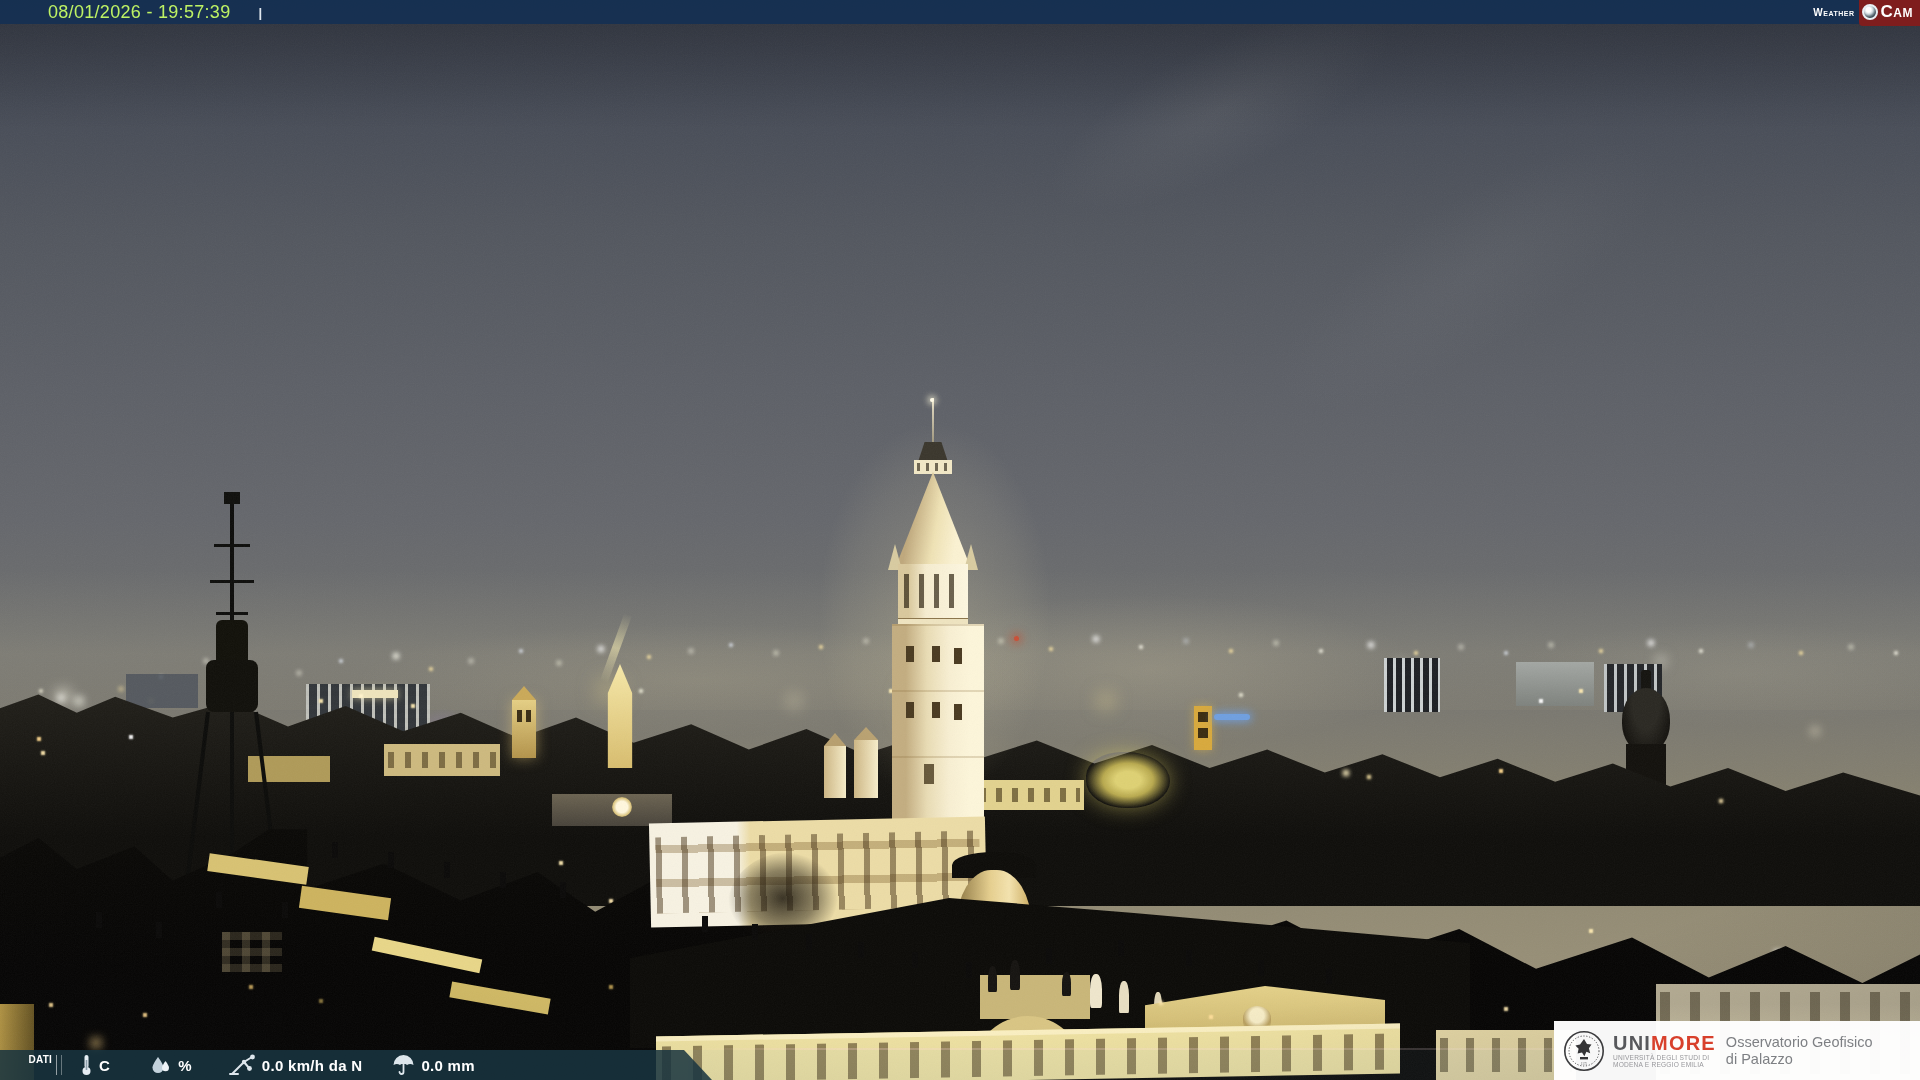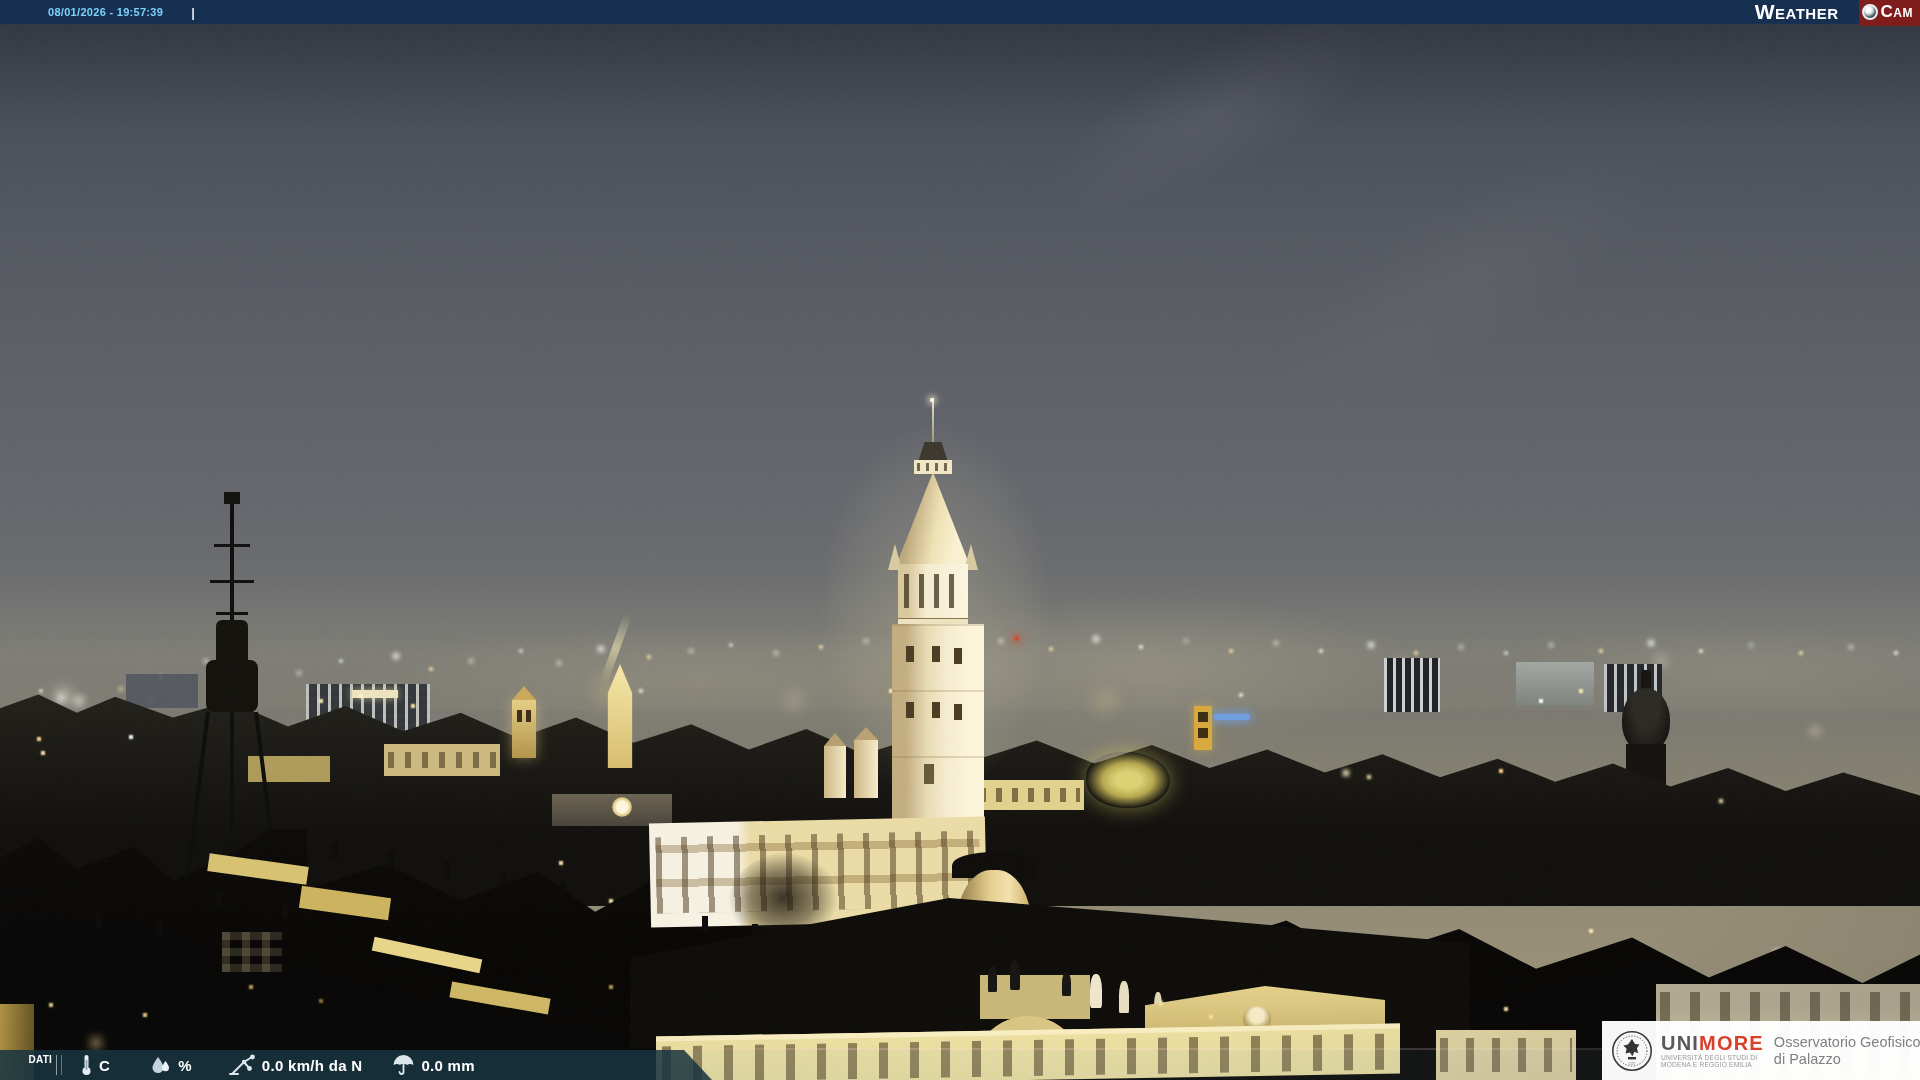--- a/index.html
+++ b/index.html
@@ -231,24 +231,24 @@
   .smear-band{left:688px;top:1050px;width:1232px;height:30px;background:rgba(150,190,200,.08);}
   .vignette{inset:0;background:
     radial-gradient(120% 100% at 50% 40%,rgba(0,0,0,0) 55%,rgba(8,10,16,.38) 100%),
     linear-gradient(180deg,rgba(8,10,14,.25),transparent 12%);}
   .grain{inset:0;width:1920px;height:1080px;opacity:.05;pointer-events:none;}
 
   
   .hdr{left:0;top:0;width:1920px;height:24px;background:rgba(21,48,82,.92);z-index:10;
     display:flex;align-items:center;padding-left:48px;}
   .hdr *{position:static;}
-  .hdr-ts,.hdr-title{color:#7dd3fc;font-size:11px;font-weight:bold;letter-spacing:.3px;white-space:nowrap;}
+  .hdr-ts,.hdr-title{color:#bef264;font-size:18px;font-weight:normal;letter-spacing:.3px;white-space:nowrap;}
   .hdr-sep{color:#dfe6ee;font-size:13px;font-weight:bold;margin:0 28px;}
   .wc{margin-left:auto;display:flex;align-items:center;height:24px;}
-  .wc-weather{color:#fff;font-variant:small-caps;font-weight:bold;font-size:21px;letter-spacing:.5px;margin-right:20px;}
+  .wc-weather{color:#fff;font-variant:small-caps;font-weight:bold;font-size:10px;letter-spacing:.5px;margin-right:4px;}
   .wc-box{display:flex;align-items:center;background:#7f1d1d;height:27px;padding:0 7px 0 3px;
     border-bottom-left-radius:4px;}
   .wc-lens{width:16px;height:16px;border-radius:50%;margin-right:3px;border:2px solid #e9eff3;
     background:radial-gradient(circle at 38% 32%,#ffffff 0 22%,#c9d4da 40%,#6d7d86 58%,#22313b 78%,#0e171d 100%);}
   .wc-cam{color:#fff;font-variant:small-caps;font-weight:bold;font-size:17px;letter-spacing:.5px;}
 
   
   .wbar{left:0;bottom:0;width:712px;height:30px;background:rgba(24,52,64,.86);z-index:10;
     clip-path:polygon(0 0,684px 0,712px 30px,0 30px);
     display:flex;align-items:center;color:#fff;}
@@ -256,21 +256,21 @@
   .dm{width:52px;text-align:right;font-size:10px;font-weight:bold;line-height:10.5px;letter-spacing:.2px;}
   .dm span{display:block;margin-top:28px;}
   .dmdiv{width:6px;height:20px;margin:0 0 0 4px;
     border-left:1px solid rgba(255,255,255,.55);border-right:1px solid rgba(255,255,255,.35);}
   .witem{display:flex;align-items:center;}
   .wicon{display:block;margin-right:6px;}
   .wval{font-size:15px;font-weight:bold;letter-spacing:.3px;white-space:nowrap;}
   .gap1{margin-left:18px;} .gap2{margin-left:40px;} .gap3{margin-left:36px;justify-content:space-between;} .gap4{margin-left:30px;}
 
   
-  .ubox{right:0;bottom:0;width:318px;height:59px;background:rgba(255,255,255,.97);z-index:11;
+  .ubox{right:0;bottom:0;width:366px;height:59px;background:rgba(255,255,255,.97);z-index:11;
     display:flex;align-items:center;padding-left:9px;}
   .ubox *{position:static;}
   .crest{display:block;flex:none;}
   .ubrand{margin-left:8px;flex:none;}
   .uname{font-size:20px;font-weight:bold;letter-spacing:1.2px;line-height:20px;white-space:nowrap;}
   .uname .uni{color:#57585c;} .uname .more{color:#d8402c;}
   .usub{font-size:6.6px;color:#97979b;letter-spacing:.2px;line-height:7.5px;margin-top:2px;}
   .usub span{display:block;white-space:nowrap;}
   .uorg{margin-left:10px;font-size:14.5px;color:#7e8084;line-height:17px;}
   .uorg span{display:block;white-space:nowrap;}

